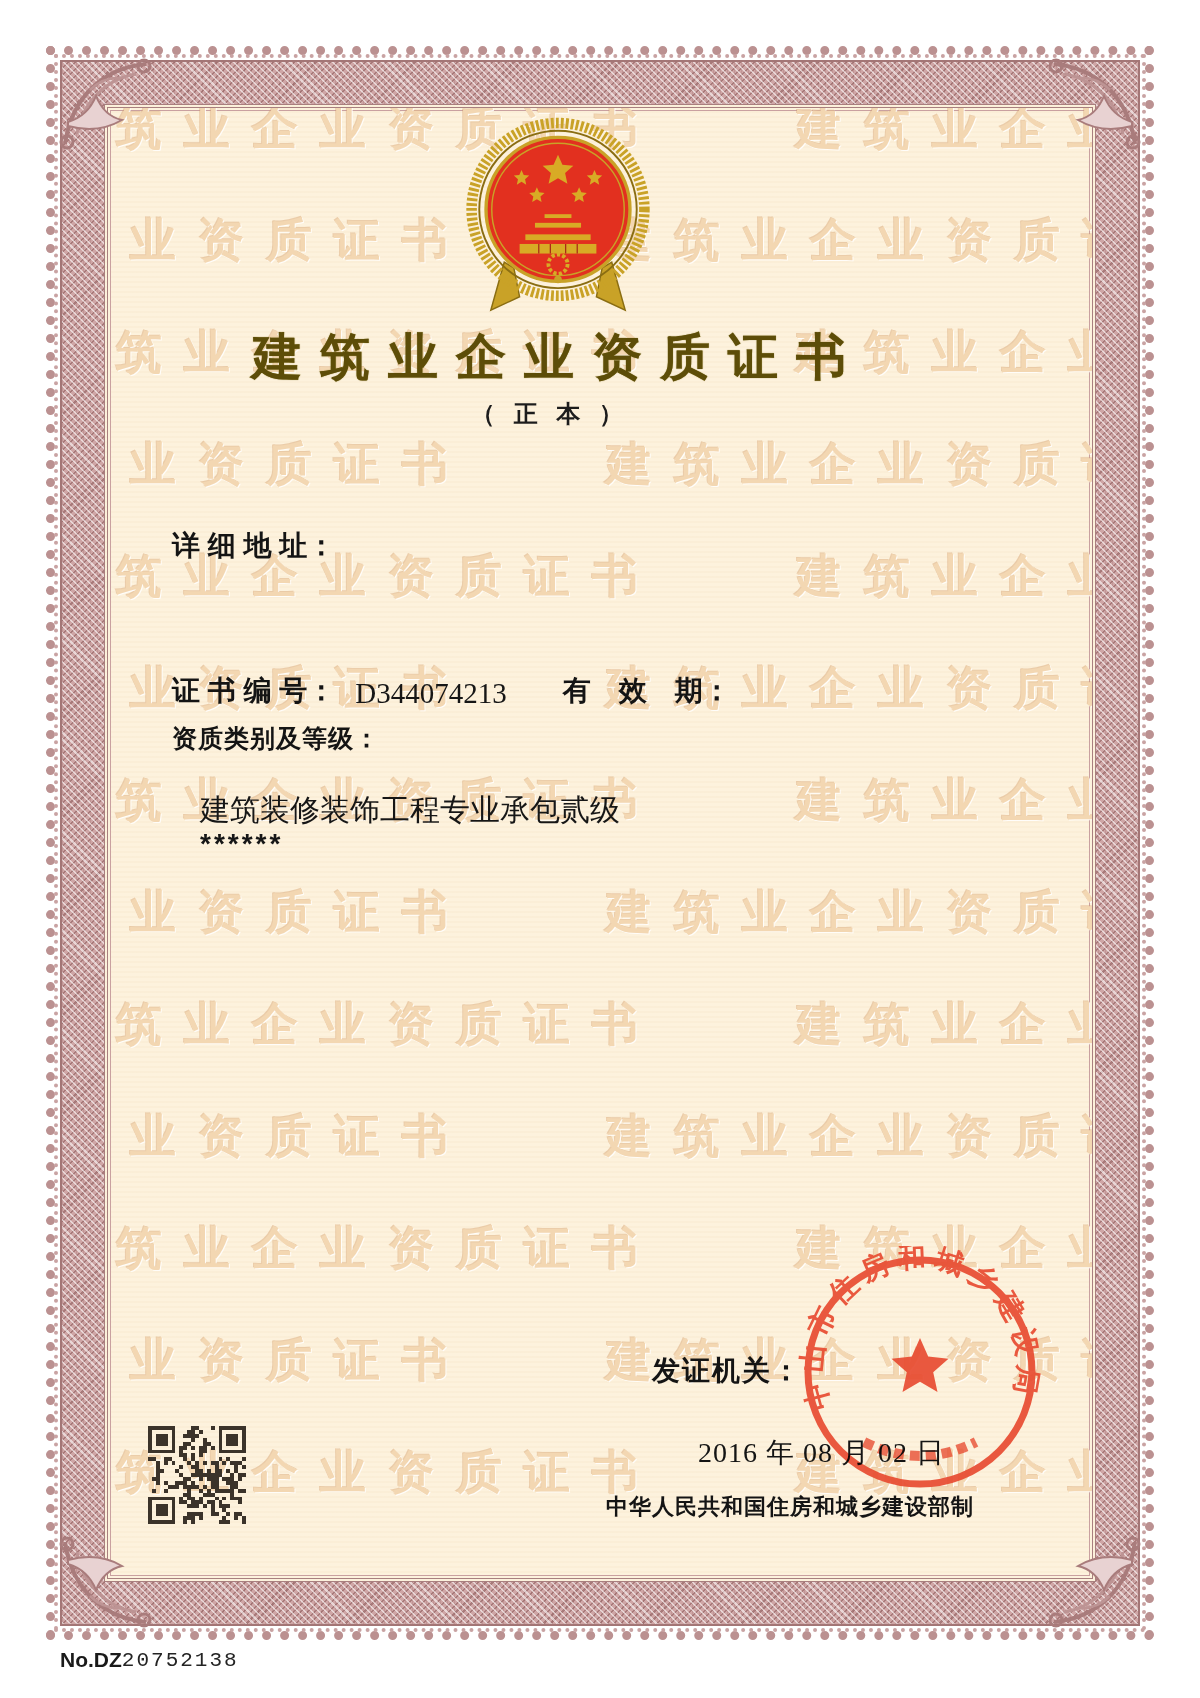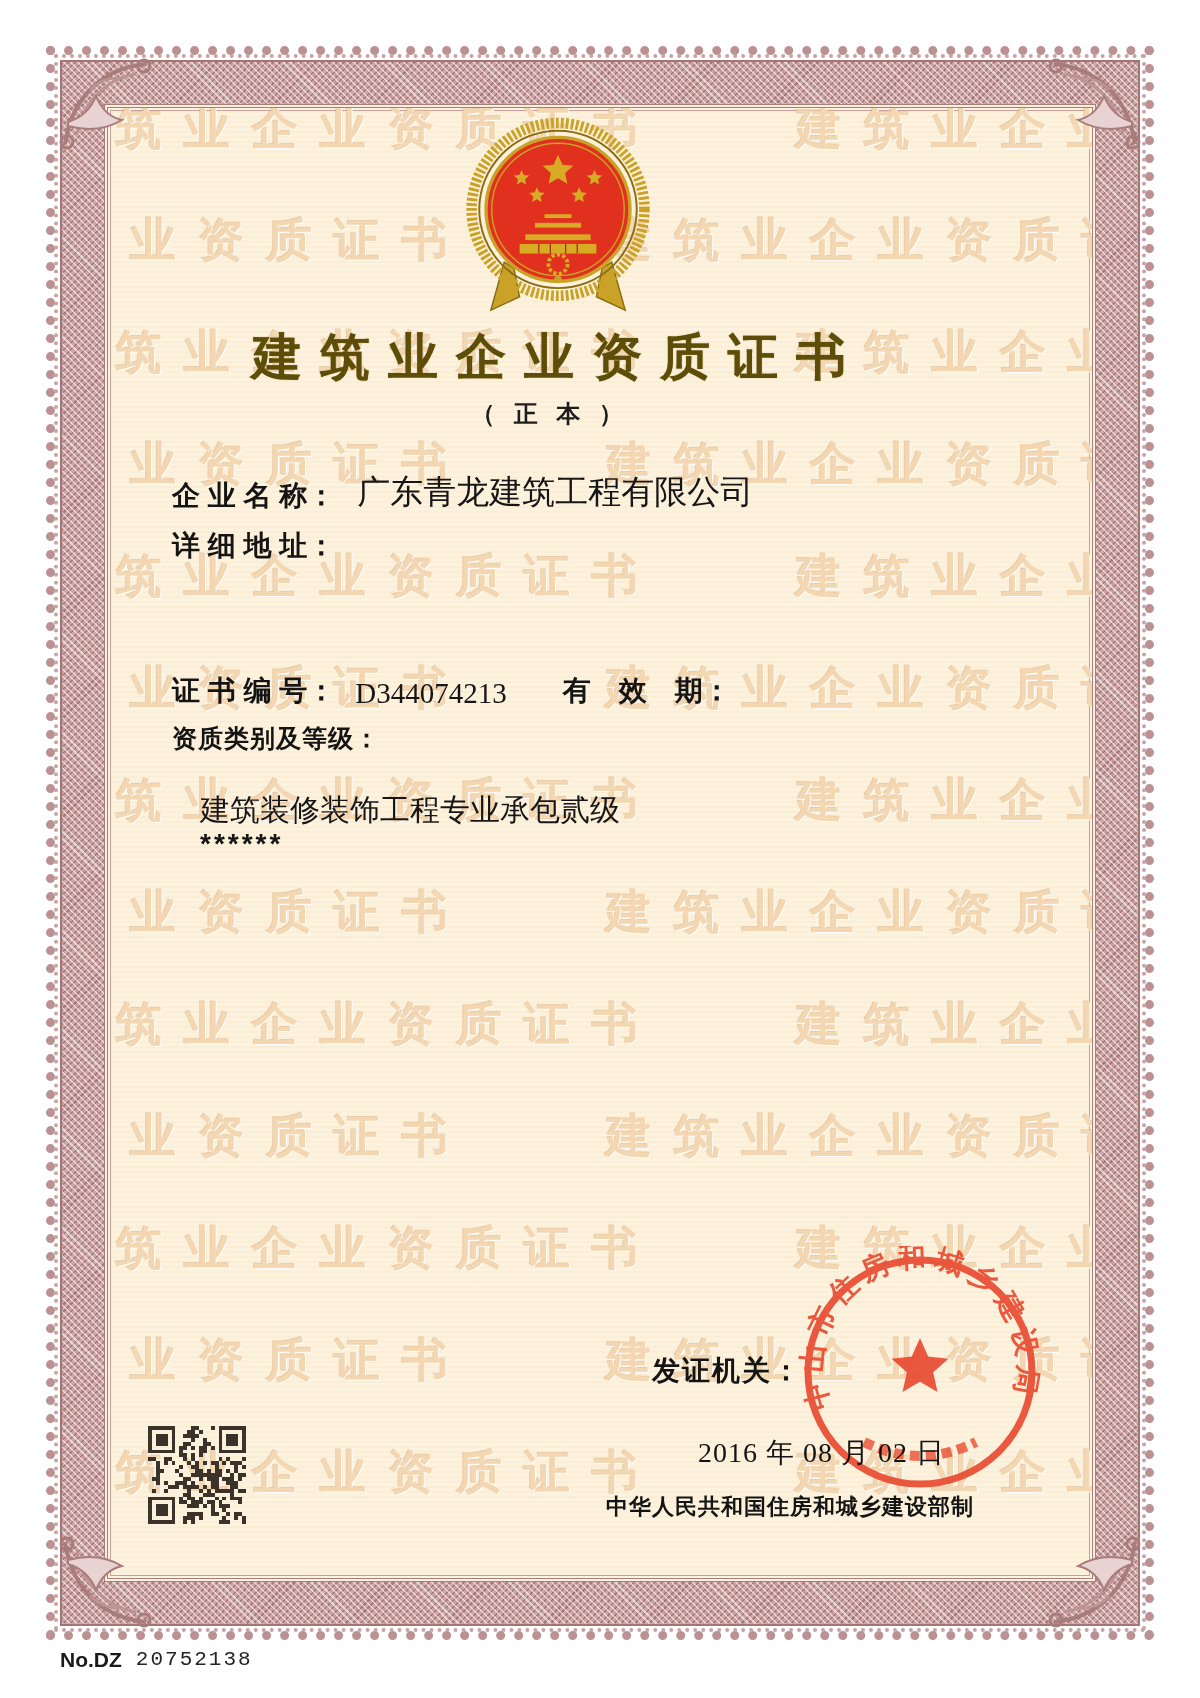--- a/index.html
+++ b/index.html
@@ -84,21 +84,21 @@
   .issue-date { position:absolute; left:698px; top:1434px; font-size:28px;
                 font-family:"Liberation Serif", serif; color:#141414; letter-spacing:1px; }
   .made-by { position:absolute; left:606px; top:1492px; font-size:22px; font-weight:bold;
              color:#141414; letter-spacing:1px; }
 
   
   .footer { position:absolute; left:60px; right:56px; top:1648px; display:flex;
             justify-content:space-between; align-items:baseline; z-index:4; }
   .footer-query { font-size:19px; font-weight:bold; color:#151515; }
   .footer-url { font-size:20px; font-weight:bold; font-family:"Liberation Serif", serif; letter-spacing:.5px; }
-  .footer-serial { display:flex; align-items:flex-start; gap:14px; }
+  .footer-serial { display:flex; align-items:flex-end; }
   .serial-label { font-size:21px; font-weight:bold; color:#1a1a1a; }
   .serial-number { font-size:21px; font-family:"Liberation Mono", monospace; letter-spacing:2px; color:#242424; }
 </style>
 </head>
 <body>
 
 <div class="page">
 
   <div class="lace"></div>
   <div class="lace2"></div>
@@ -181,24 +181,20 @@
         <line x1="108" y1="131" x2="108" y2="141"></line>
           <line x1="120" y1="131" x2="120" y2="141"></line>
       </g>
       <circle cx="100" cy="152" r="10" fill="none" stroke="#d8ab25" stroke-width="4" stroke-dasharray="3.5,2.2"></circle>
       <circle cx="100" cy="168" r="4" fill="#c9a227"></circle>
     </svg>
 
     <div class="title">建筑业企业资质证书</div>
     <div class="subtitle">（ 正 本 ）</div>
 
-    <div class="row r-company">
-      <span class="lbl">企 业 名 称：</span>
-      <span class="val">广东青龙建筑工程有限公司</span>
-    </div>
 
     <div class="row r-address">
       <span class="lbl">详 细 地 址：</span>
     </div>
 
 
 
     <div class="row r-cert">
       <span class="lbl">证 书 编 号：</span>
       <span class="val certno-value">D344074213</span>

